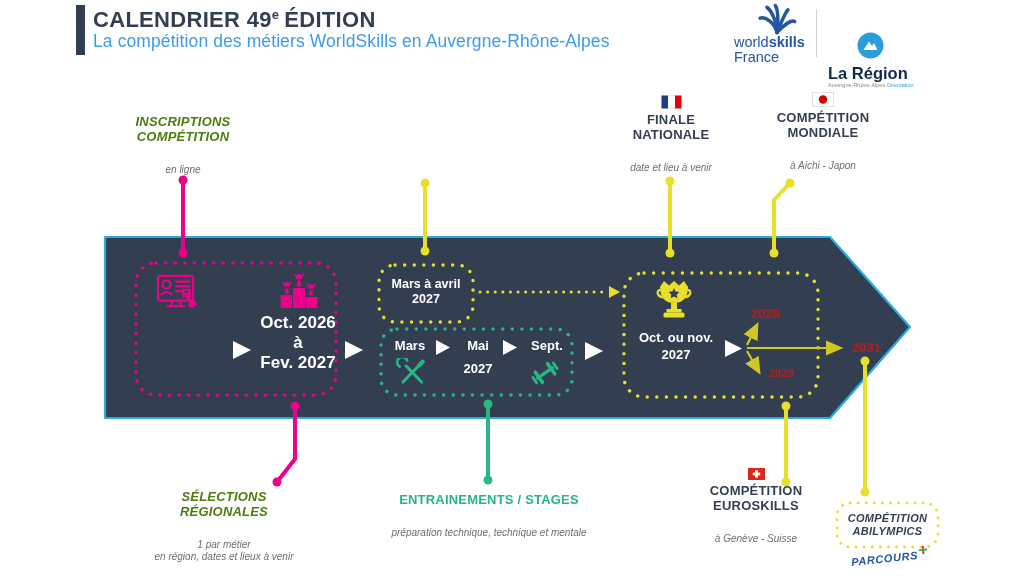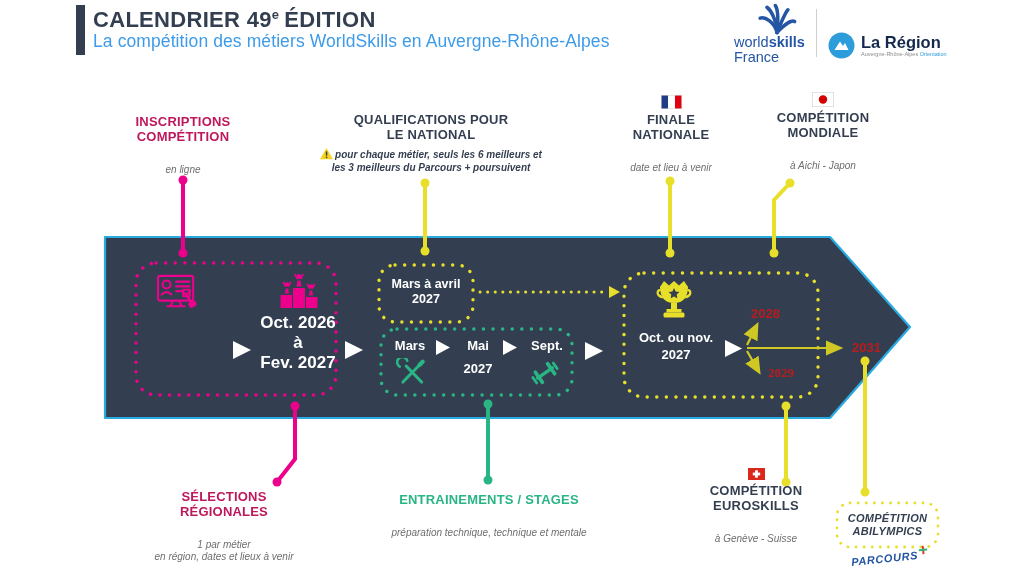--- a/index.html
+++ b/index.html
@@ -2,34 +2,34 @@
 <html><head>
 <meta charset="utf-8">
 <style>
   html,body{margin:0;padding:0;background:#fff;}
   body{font-family:"Liberation Sans",sans-serif;}
   .canvas{position:relative;width:1024px;height:576px;background:#fff;overflow:hidden;}
   .abs{position:absolute;}
   .ctr{text-align:center;}
   .ttl{font-weight:bold;font-size:13px;line-height:15px;letter-spacing:.2px;}
   .navy{color:#333F50;}
-  .pink{color:#be185d;}
+  .pink{color:#4d7c0f;font-style:italic;}
   .greentx{color:#29B584;}
   .note{font-style:italic;color:#6E6E6E;font-size:10px;line-height:11.5px;margin-top:20px;}
   .warn{font-style:italic;font-weight:bold;color:#333F50;font-size:10px;line-height:12.5px;margin-top:6px;}
   .wtxt{color:#fff;font-weight:bold;}
   .hdr-bar{left:76px;top:5px;width:9px;height:50px;background:#333F50;}
   .hdr-title{left:93px;top:1px;font-size:22px;font-weight:bold;color:#333F50;letter-spacing:.3px;line-height:28px;}
   .hdr-title sup{font-size:13px;}
   .hdr-title .suffix{margin-left:5px;}
   .hdr-sub{left:93px;top:31px;font-size:17.5px;color:#3D9BE9;letter-spacing:.1px;}
   .ws-logo{left:722px;top:3px;width:96px;text-align:left;color:#2456A4;}
   .ws-logo .hand{display:block;margin:0 0 0 34px;}
   .ws-words{font-size:14.5px;line-height:15px;padding-left:12px;}
-  .lr-logo{left:828px;top:32px;display:flex;align-items:center;gap:6px;}
+  .lr-logo{left:828px;top:32px;display:flex;align-items:center;gap:6px;flex-direction:column;}
   .lr-name{font-size:16.5px;font-weight:bold;color:#13294B;line-height:17px;}
   .lr-sub{font-size:5.5px;color:#8a8a8a;line-height:7px;}
   .lr-sub2{color:#2D9CDB;}
   .vdiv{left:816px;top:9px;width:1px;height:48px;background:#cfcfcf;}
   .flag{display:block;margin:0 auto 3px auto;}
   .abil-box{left:837px;top:503px;width:101px;height:44px;display:flex;flex-direction:column;justify-content:center;align-items:center;}
   .abil-box div{font-style:italic;font-weight:bold;font-size:11px;line-height:13.5px;color:#333F50;letter-spacing:.3px;}
   .parcours{left:851px;top:549px;transform:rotate(-6deg);color:#2456A4;font-weight:bold;font-style:italic;font-size:11px;letter-spacing:.6px;}
   .yearlbl{font-size:13px;font-weight:bold;color:#b91c1c;}
 </style>
@@ -228,32 +228,20 @@
   <div class="abs yearlbl" style="left:751px;top:306px;">2028</div>
   <div class="abs yearlbl" style="left:852px;top:340px;">2031</div>
   <div class="abs yearlbl" style="left:768px;top:365px;font-family:Liberation Serif, serif;">2029</div>
 
   <div class="abs ctr" style="left:103px;top:114px;width:160px;">
     <div class="ttl pink">INSCRIPTIONS</div>
     <div class="ttl pink">COMPÉTITION</div>
     <div class="note">en ligne</div>
   </div>
 
-  <div class="abs ctr" style="left:301px;top:112px;width:260px;">
-    <div class="ttl navy">QUALIFICATIONS POUR</div>
-    <div class="ttl navy">LE NATIONAL</div>
-    <div class="warn">
-      <svg width="13" height="12" viewBox="0 0 13 12" style="vertical-align:-2px;margin-right:2px;">
-        <polygon points="6.5,0 13,11.3 0,11.3" fill="#F7D31B"></polygon>
-        <rect x="5.8" y="3.4" width="1.5" height="4.2" fill="#333F50"></rect>
-        <rect x="5.8" y="8.6" width="1.5" height="1.5" fill="#333F50"></rect>
-      </svg><span>pour chaque métier, seuls les 6 meilleurs et</span>
-      <div>les 3 meilleurs du Parcours + poursuivent</div>
-    </div>
-  </div>
 
   <div class="abs ctr" style="left:601px;top:95px;width:140px;">
     <svg class="flag" width="21" height="14" viewBox="0 0 21 14">
       <rect width="7" height="14" fill="#1F3C87"></rect>
         <rect x="7" width="7" height="14" fill="#fff"></rect>
         <rect x="14" width="7" height="14" fill="#E1000F"></rect>
       <rect x="0.3" y="0.3" width="20.4" height="13.4" fill="none" stroke="#d8d8d8" stroke-width="0.6"></rect>
     </svg>
     <div class="ttl navy">FINALE</div>
     <div class="ttl navy">NATIONALE</div>

